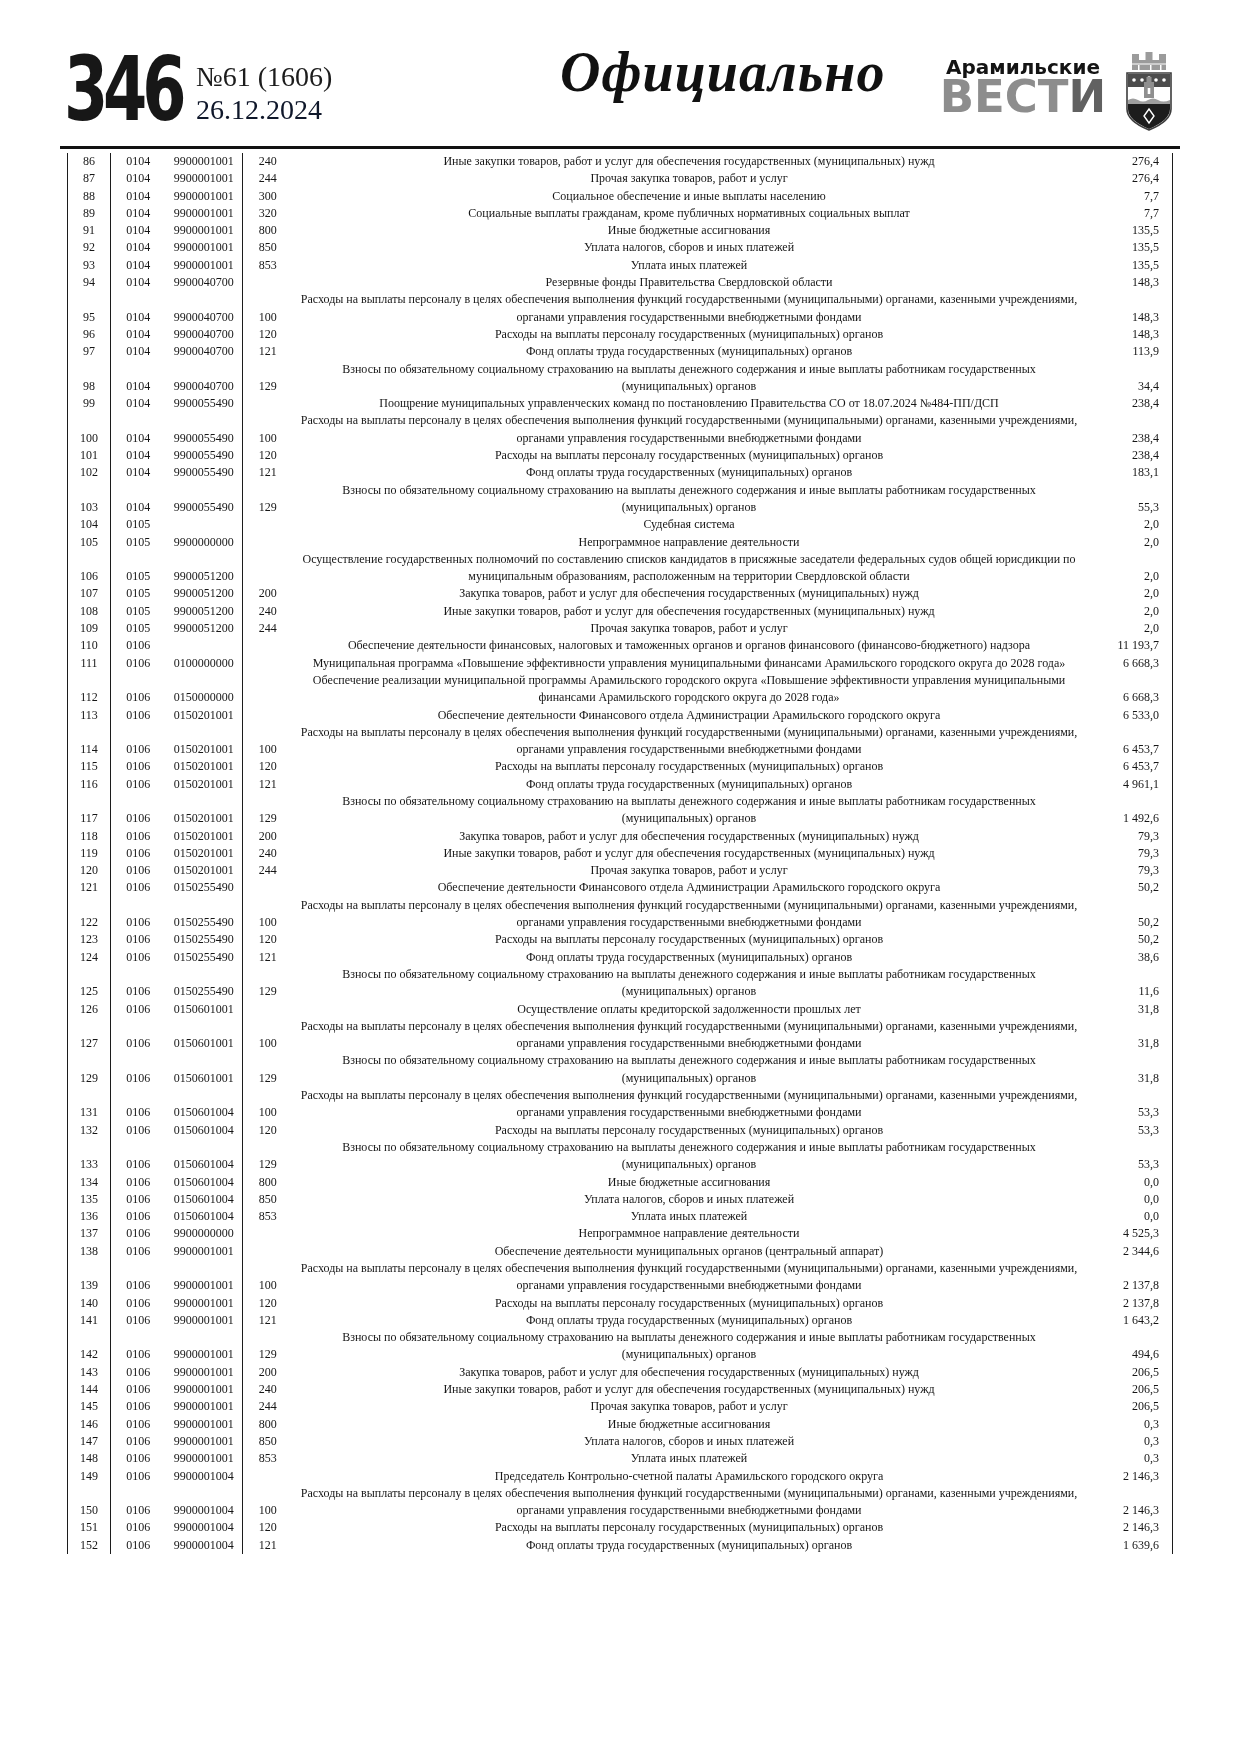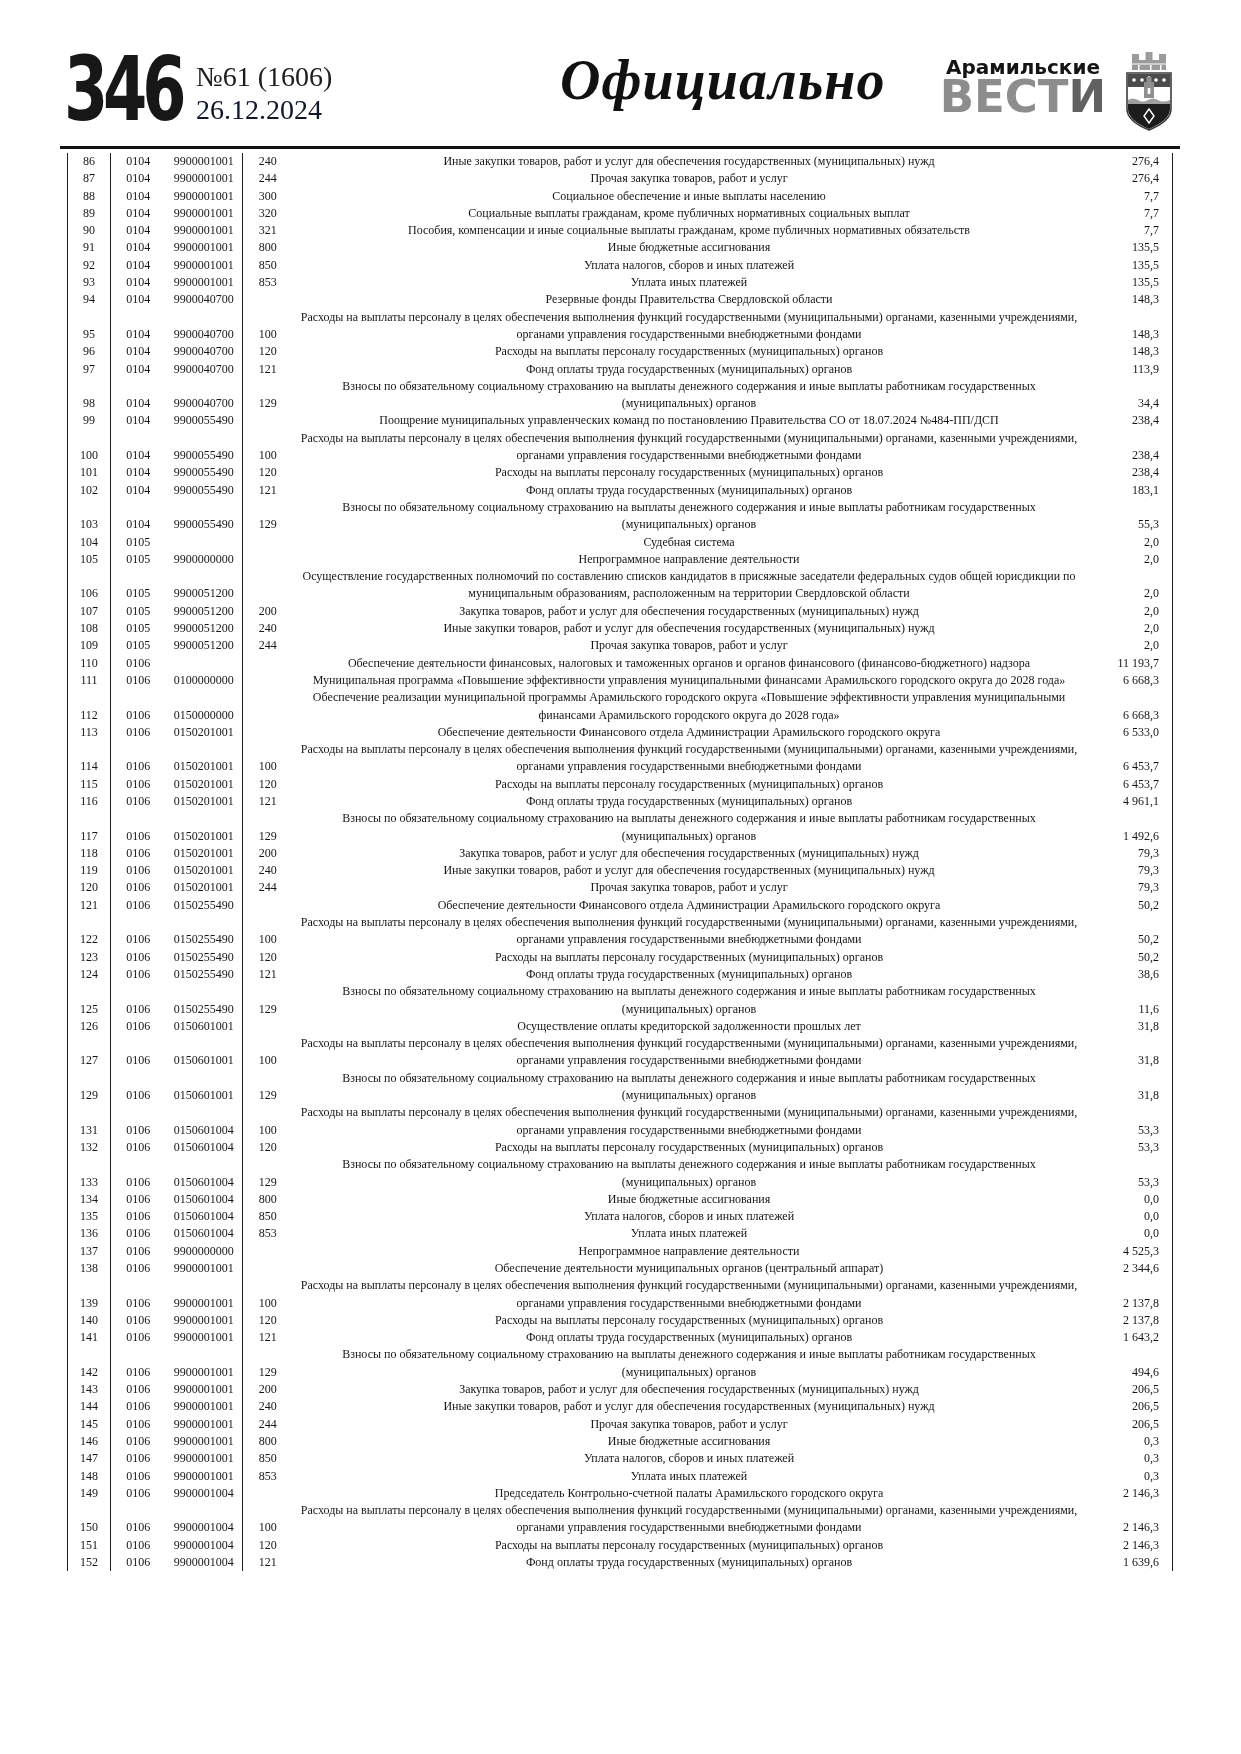--- a/index.html
+++ b/index.html
@@ -18,21 +18,21 @@
     position:absolute;left:64px;top:44px;
     font-family:"DejaVu Sans", sans-serif;
     font-weight:900;font-size:74px;line-height:1;
     letter-spacing:-6px;color:#171717;
     transform:scale(0.86,1.2);transform-origin:left top;
   }
   .issue-block{position:absolute;left:196px;top:60px;line-height:1.18;}
   .issue-number{font-size:28px;color:#1c1c1c;}
   .issue-date{font-size:28px;color:#0f172a;}
   .section-title{
-    position:absolute;left:560px;top:48px;
+    position:absolute;left:560px;top:40px;
     font-size:56px;font-style:italic;font-weight:600;
     letter-spacing:1px;color:#111;
   }
   .brand{position:absolute;left:938px;top:56px;width:170px;text-align:center;
     font-family:"DejaVu Sans", sans-serif;font-weight:700;}
   .brand-top{font-size:20px;letter-spacing:0px;color:#141414;line-height:1.1;}
   .brand-bottom{font-size:45px;line-height:0.85;letter-spacing:0px;color:#8d8d8d;}
   .brand-bottom .last{color:#616161;}
   .emblem{position:absolute;left:1124px;top:52px;}
   .head-rule{
@@ -158,28 +158,20 @@
     </tr>
         <tr>
       <td class="num">89</td>
       <td class="section">0104</td>
       <td class="article">9900001001</td>
       <td class="type">320</td>
       <td class="desc">Социальные выплаты гражданам, кроме публичных нормативных социальных выплат</td>
       <td class="amount">7,7</td>
     </tr>
         <tr>
-      <td class="num">90</td>
-      <td class="section">0104</td>
-      <td class="article">9900001001</td>
-      <td class="type">321</td>
-      <td class="desc">Пособия, компенсации и иные социальные выплаты гражданам, кроме публичных нормативных обязательств</td>
-      <td class="amount">7,7</td>
-    </tr>
-        <tr>
       <td class="num">91</td>
       <td class="section">0104</td>
       <td class="article">9900001001</td>
       <td class="type">800</td>
       <td class="desc">Иные бюджетные ассигнования</td>
       <td class="amount">135,5</td>
     </tr>
         <tr>
       <td class="num">92</td>
       <td class="section">0104</td>

